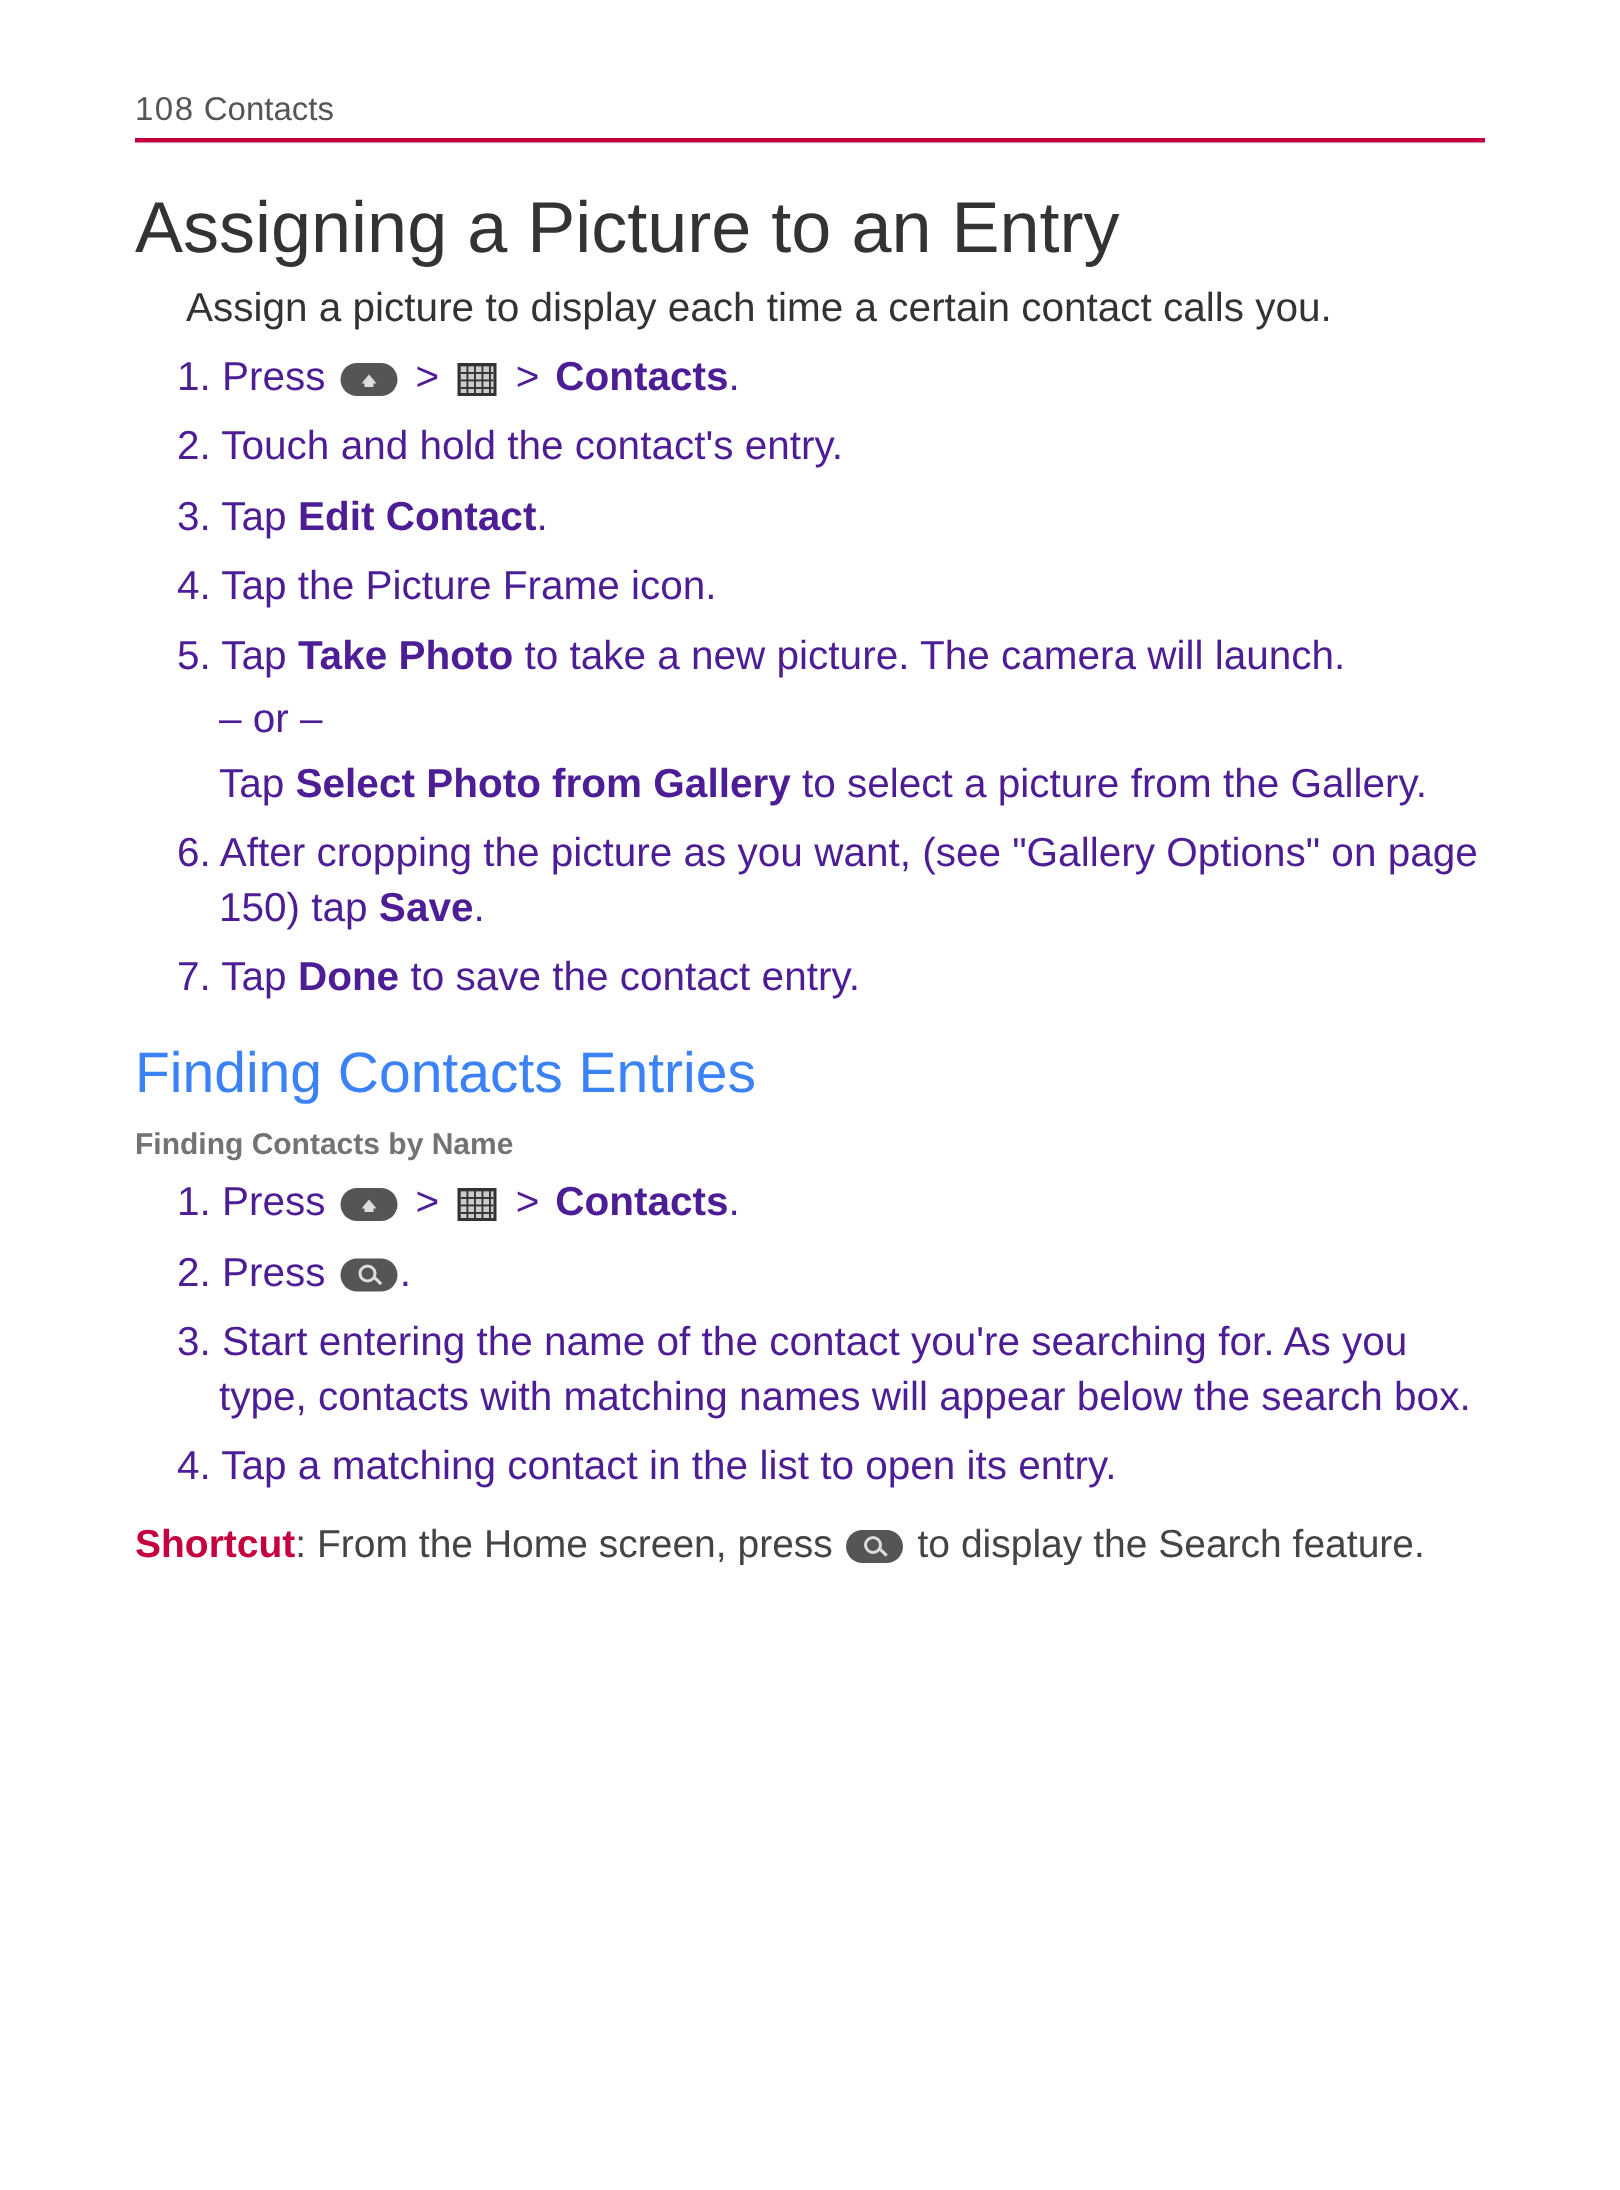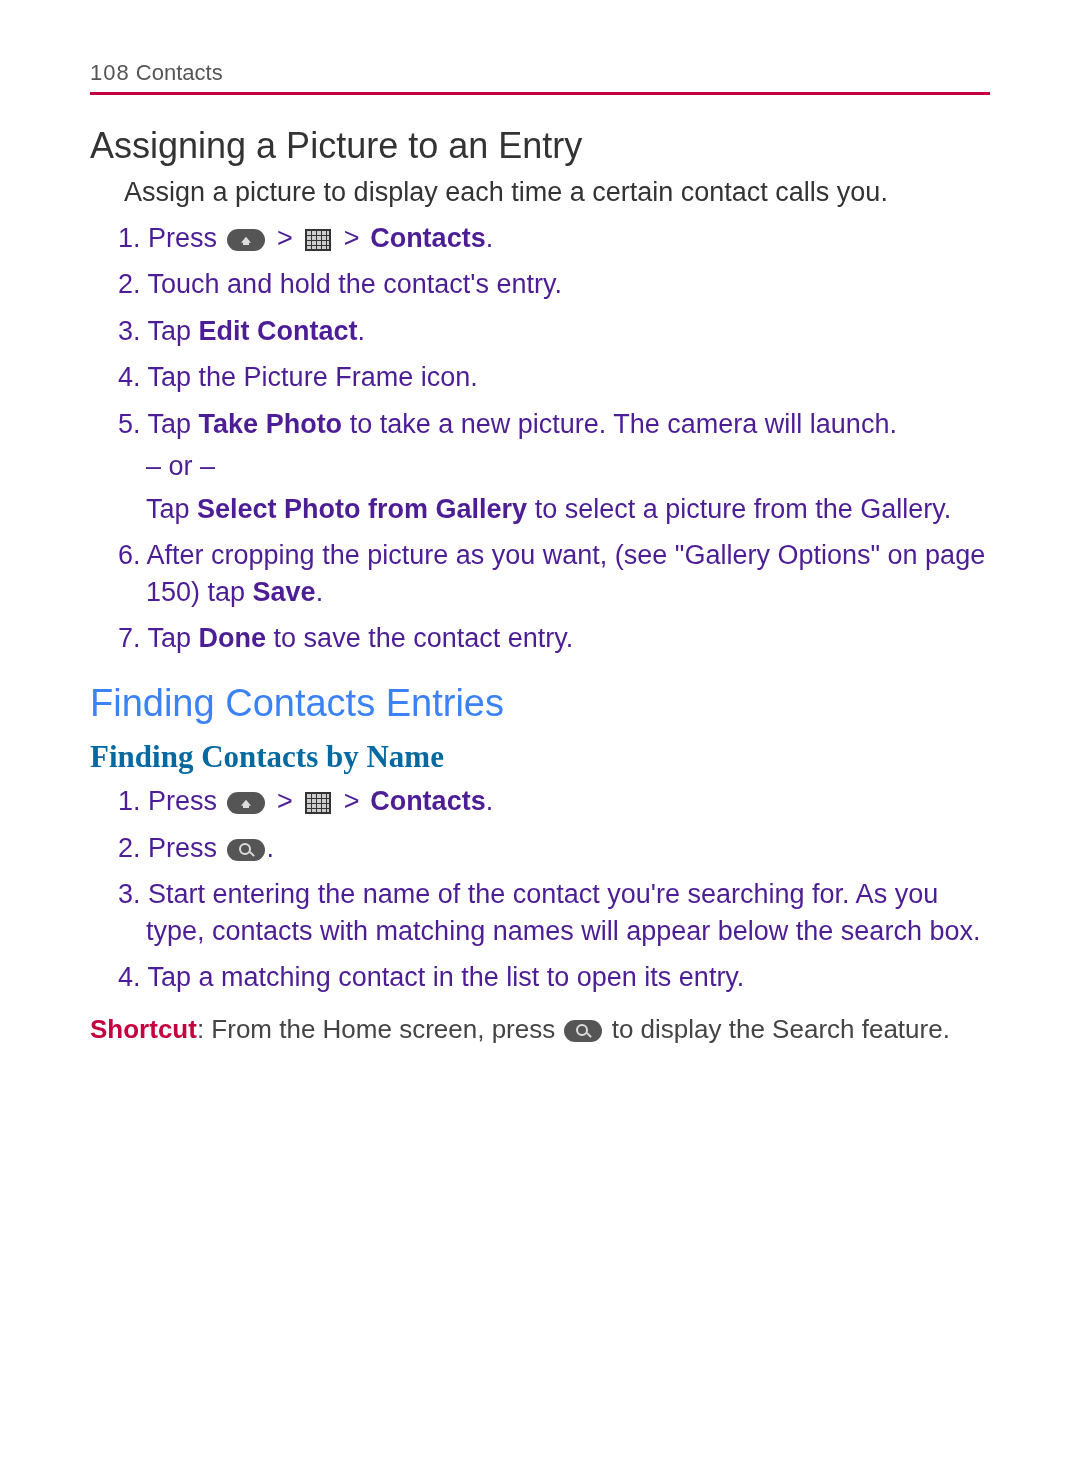--- a/index.html
+++ b/index.html
@@ -20,36 +20,35 @@
     padding-bottom: 6px;
     border-bottom: 3px solid #c5003e;
     margin-bottom: 30px;
   }
   .header .num {
     letter-spacing: 1px;
     text-align: right;
   }
   h1 {
     font-weight: normal;
-    font-size: 36px;
+    font-size: 48px;
     margin: 0 0 10px 0;
     color: #333;
   }
   h2 {
     font-weight: normal;
     font-size: 38px;
     margin: 26px 0 10px 0;
     color: #3b82f6;
   }
   h3 {
     font-weight: bold;
-    font-size: 31px;
+    font-size: 20px;
     margin: 14px 0 8px 0;
-    color: #0369a1;
-    font-family: Liberation Serif, serif;
+    color: #737373;
   }
   .intro {
     font-size: 27px;
     margin-bottom: 12px;
     color: #333;
     margin-left: 34px;
   }
   ol {
     list-style: none;
     padding: 0 0 0 28px;

